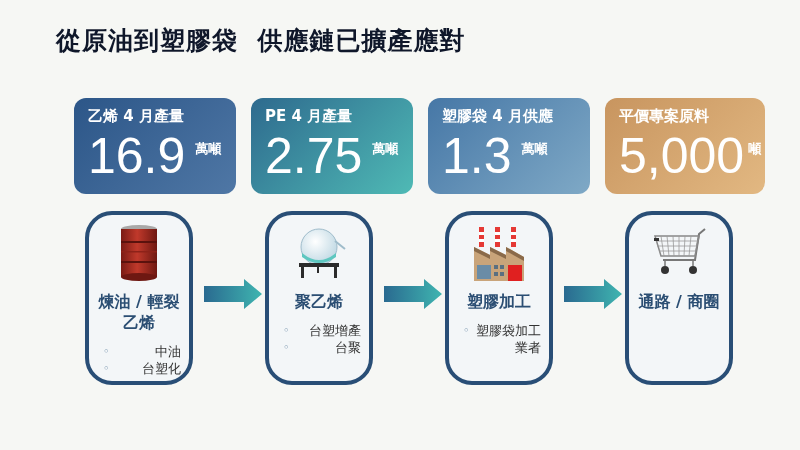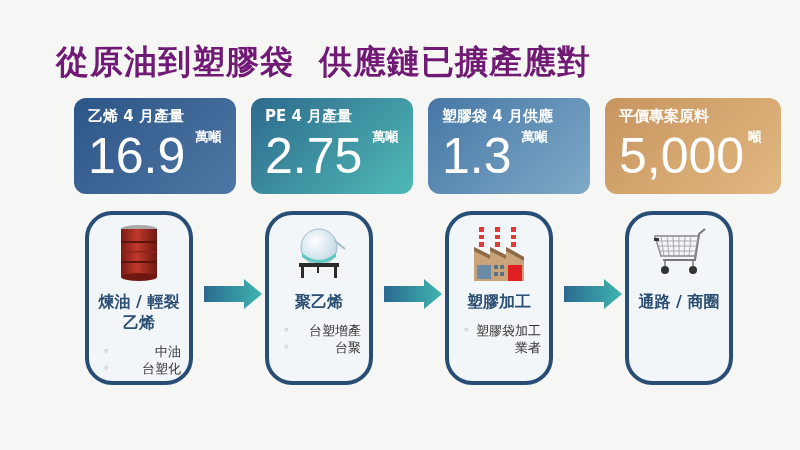--- a/index.html
+++ b/index.html
@@ -3,37 +3,37 @@
 <meta charset="utf-8">
 <style>
   html, body { margin: 0; padding: 0; }
   body {
     width: 800px; height: 450px; overflow: hidden;
     background: #f6f7f4;
     font-family: "DejaVu Sans", "Liberation Sans", sans-serif;
     position: relative;
   }
   .title {
-    position: absolute; left: 56px; top: 40px;
-    font-size: 33px; font-weight: bold; color: #701a75;
+    position: absolute; left: 56px; top: 24px;
+    font-size: 25px; font-weight: bold; color: #0f172a;
     letter-spacing: 1px; white-space: pre;
   }
   .stat {
     position: absolute; top: 98px; width: 162px; height: 96px;
     border-radius: 12px; color: #fff; box-sizing: border-box;
     padding: 8px 12px 0 14px;
   }
   .stat .label { font-size: 15px; font-weight: bold; line-height: 20px; white-space: nowrap; }
-  .stat .row { display: flex; align-items: flex-start; margin-top: 2px; }
+  .stat .row { display: flex; align-items: center; margin-top: 2px; }
   .stat .value { font-family: "Liberation Sans", sans-serif; font-size: 50px; line-height: 56px; }
   .stat .unit { font-size: 13px; font-weight: bold; margin-left: 10px; margin-bottom: 14px; }
   .s1 { left: 74px; background: linear-gradient(135deg, #2c5688, #4f77a5); }
   .s2 { left: 251px; background: linear-gradient(135deg, #2e6a8e, #4fbab5); }
   .s3 { left: 428px; background: linear-gradient(135deg, #4677a6, #7fa9c6); }
-  .s4 { left: 605px; width: 176px; background: linear-gradient(135deg, #c8955f, #e2b882); }
+  .s4 { left: 605px; width: 160px; background: linear-gradient(135deg, #c8955f, #e2b882); }
   .s4 .unit { margin-left: 4px; }
 
   .node {
     position: absolute; top: 211px; width: 108px; height: 174px;
     border: 4px solid #294e76; border-radius: 27px; background: #f3f6f8;
     box-sizing: border-box; text-align: center; color: #2b4e73;
   }
   .n1 { left: 85px; } .n2 { left: 265px; } .n3 { left: 445px; } .n4 { left: 625px; }
   .icon { height: 64px; display: flex; align-items: center; justify-content: center; margin-top: 6px; }
   .node .name { font-size: 16px; font-weight: bold; line-height: 21px; margin-top: 6px; padding: 0 4px; }

